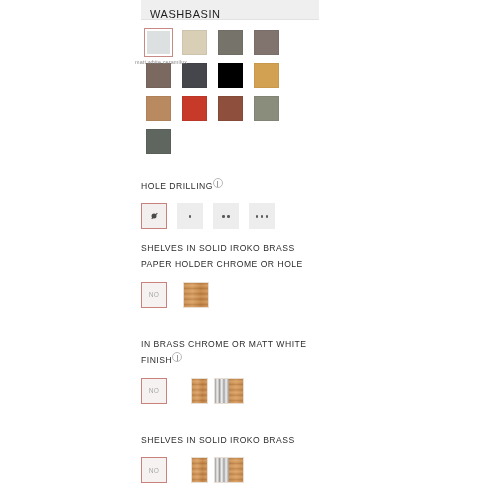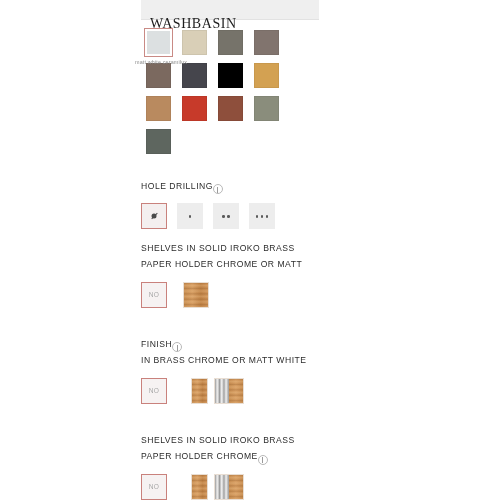--- a/index.html
+++ b/index.html
@@ -18,41 +18,41 @@
   
   .header-band {
     position: absolute;
     left: 141px; top: 0px;
     width: 178px; height: 20px;
     background: #efefef;
     border-bottom: 1px solid #e2e2e2;
   }
   .header-title {
     position: absolute;
-    left: 9px; top: 16px;
-    font-size: 14px;
+    left: 9px; top: 8px;
+    font-size: 11px;
     letter-spacing: 0.55px;
     color: #1e1e1e;
-    font-family: Liberation Serif, serif;
+    font-family: Liberation Sans, sans-serif;
   }
 
   
   .section {
     position: absolute;
     left: 141px;
   }
   .sec-title {
     font-size: 8.6px;
     letter-spacing: 0.5px;
     color: #2b2b2b;
     line-height: 16.4px;
     white-space: nowrap;
   }
   .titleline { display: block; white-space: nowrap; }
-  .inline-row { display: flex; align-items: flex-end; gap: 0; }
+  .inline-row { display: flex; align-items: flex-start; gap: 0; }
 
   
   .info-icon {
     display: inline-block;
     width: 10px; height: 10px;
     border: 1px solid #b9b9b9;
     border-radius: 50%;
     position: relative;
     flex: 0 0 auto;
     vertical-align: middle;
@@ -275,53 +275,49 @@
             <span class="dot"></span>
             <span class="dot"></span>
           </span>
         </div>
       </div>
   </div>
 
   <div class="section" style="top:240px">
     <div class="sec-title">
       <span class="titleline">SHELVES IN SOLID IROKO BRASS</span>
-      <span class="titleline">PAPER HOLDER CHROME OR MATT</span>
+      <span class="titleline">PAPER HOLDER CHROME OR HOLE</span>
     </div>
     <div class="opt-row" id="phm-opts" style="margin-top:9px">
         <div class="no-tile" style="left: 0px;">NO</div>
         <div class="wood-tile" style="left: 42px;"></div>
       </div>
   </div>
 
   <div class="section" style="top:336px">
     <div class="sec-title">
+      <span class="titleline">IN BRASS CHROME OR MATT WHITE</span>
       <span class="titleline inline-row">
         <span>FINISH</span>
         <span class="info-icon"></span>
       </span>
-      <span class="titleline">IN BRASS CHROME OR MATT WHITE</span>
     </div>
     <div class="opt-row" id="tb-opts" style="margin-top:9px">
         <div class="no-tile" style="left: 0px;">NO</div>
         <div class="wood-tile narrow" style="left: 50px;"></div>
         <div class="chrome-tile" style="left: 73px;">
           <div class="chrome-half"></div>
           <div class="wood-half"></div>
         </div>
       </div>
   </div>
 
   <div class="section" style="top:432px">
     <div class="sec-title">
       <span class="titleline">SHELVES IN SOLID IROKO BRASS</span>
-      <span class="titleline inline-row">
-        <span>PAPER HOLDER CHROME</span>
-        <span class="info-icon"></span>
-      </span>
     </div>
     <div class="opt-row" id="phc-opts" style="margin-top:9px">
         <div class="no-tile" style="left: 0px;">NO</div>
         <div class="wood-tile narrow" style="left: 50px;"></div>
         <div class="chrome-tile" style="left: 73px;">
           <div class="chrome-half"></div>
           <div class="wood-half"></div>
         </div>
       </div>
   </div>

